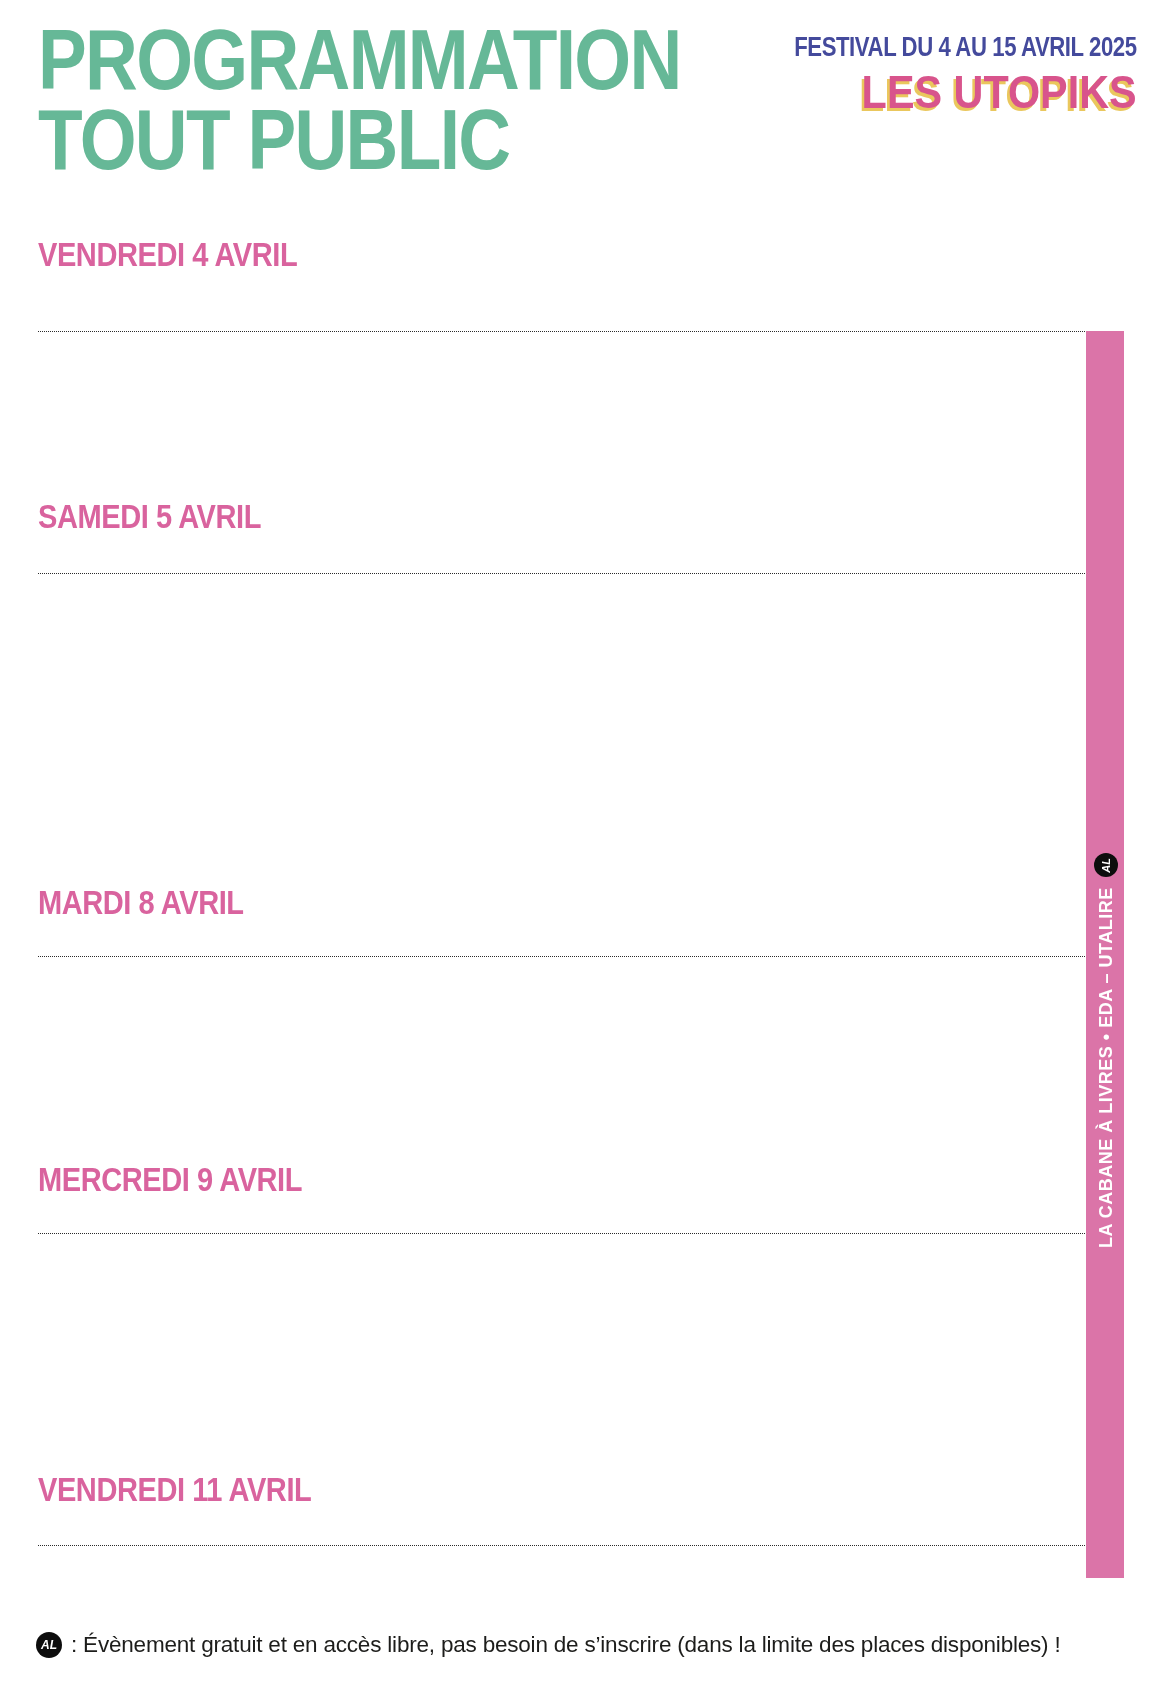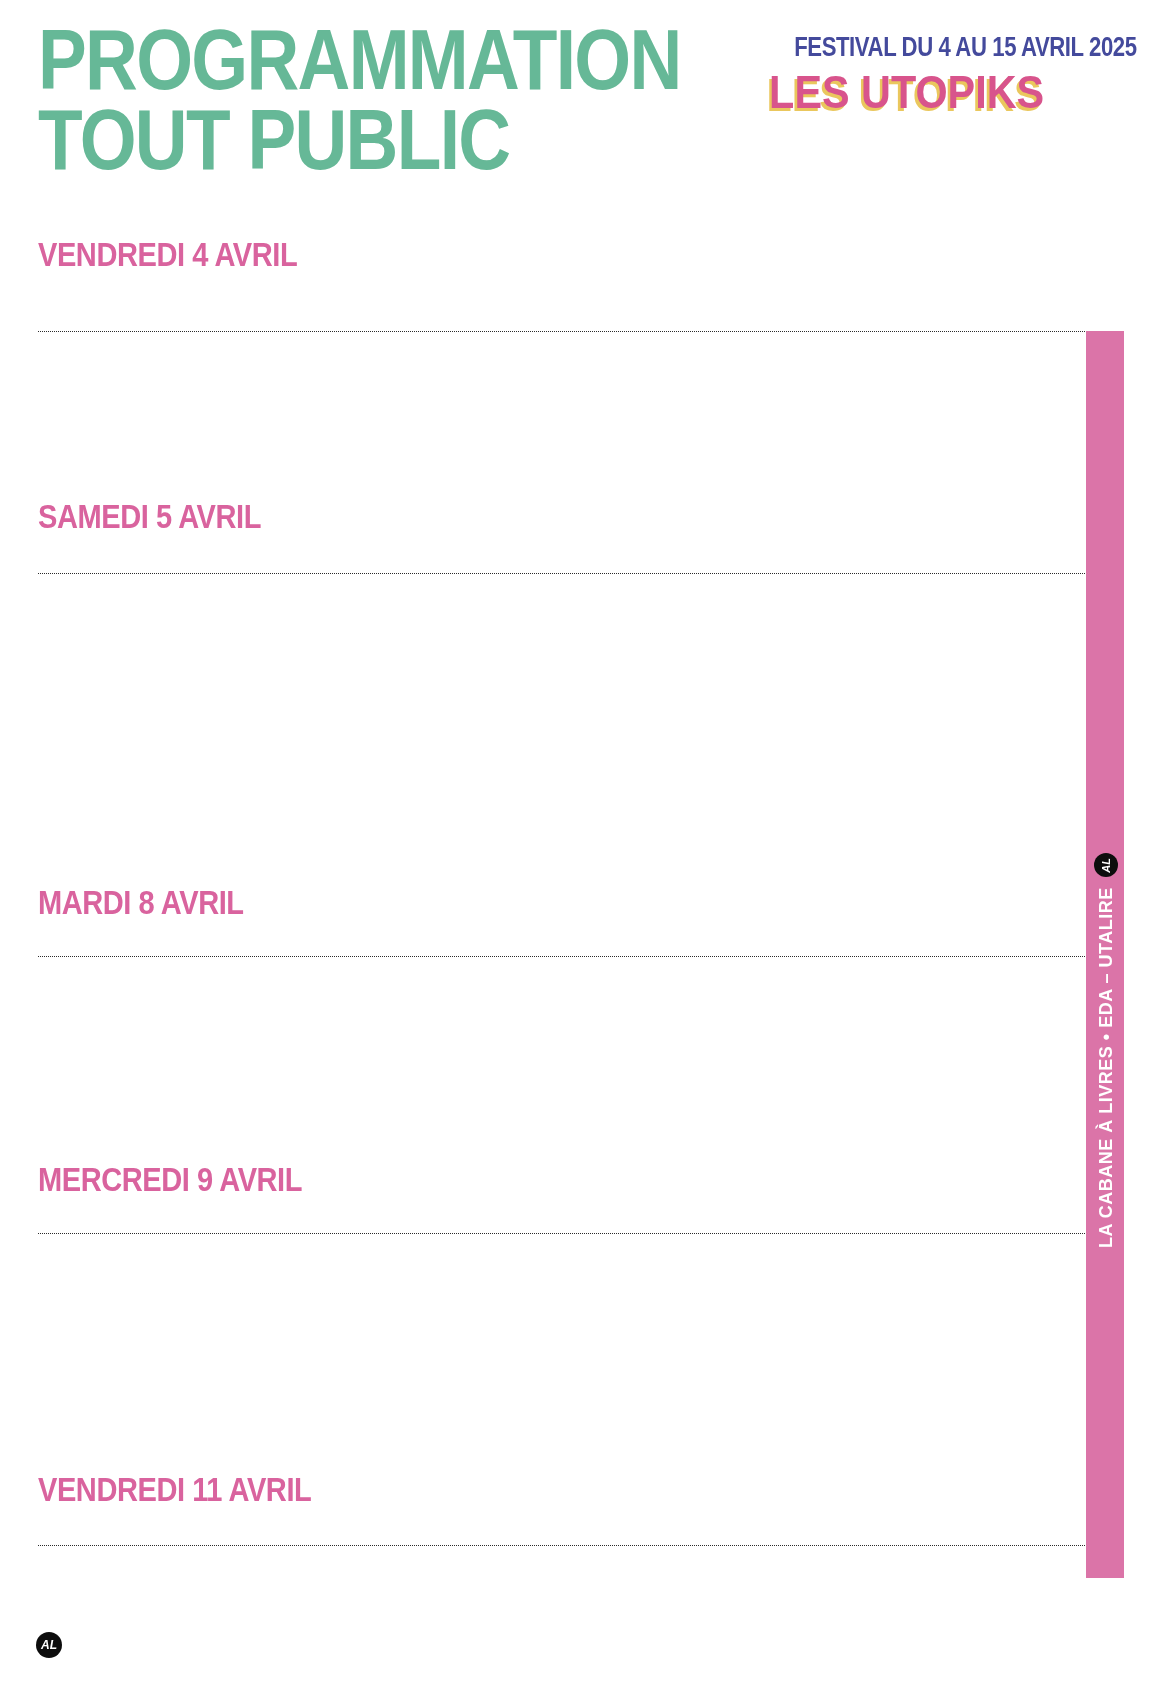--- a/index.html
+++ b/index.html
@@ -8,21 +8,21 @@
     font-family:"Liberation Sans", sans-serif;color:var(--ink,#1d1d1b);
     overflow:hidden;
   }
   
   .page-title{
     position:absolute;left:38px;top:20px;
     font-size:86px;font-weight:bold;line-height:0.93;letter-spacing:-2px;
     color:var(--title_green);
     transform:scaleX(0.85);transform-origin:left top;white-space:nowrap;
   }
-  .festival-block{position:absolute;right:37px;top:32px;}
+  .festival-block{position:absolute;right:37px;top:32px;text-align:right;}
   .festival-dates{
     font-size:27px;font-weight:bold;color:var(--festival_blue);
     letter-spacing:-0.5px;transform:scaleX(0.82);transform-origin:right top;
     white-space:nowrap;
   }
   .festival-name{
     font-size:47px;font-weight:bold;color:var(--brand_pink);
     letter-spacing:0px;margin-top:1px;
     text-shadow:-3px 3px 0 var(--brand_yellow);
     transform:scaleX(0.88);transform-origin:right top;white-space:nowrap;
@@ -85,13 +85,14 @@
   </div>
 
 <div class="sidebar-bar"></div>
 <div class="sidebar-label">
   <span>LA CABANE À LIVRES • EDA – UTALIRE</span>
   <span class="al-badge">AL</span>
 </div>
 
 <div class="footer">
   <span class="al-badge">AL</span>
+  <span class="footer-text">: Évènement gratuit et en accès libre, pas besoin de s’inscrire (dans la limite des places disponibles) !</span>
 </div>
 
 </body></html>

